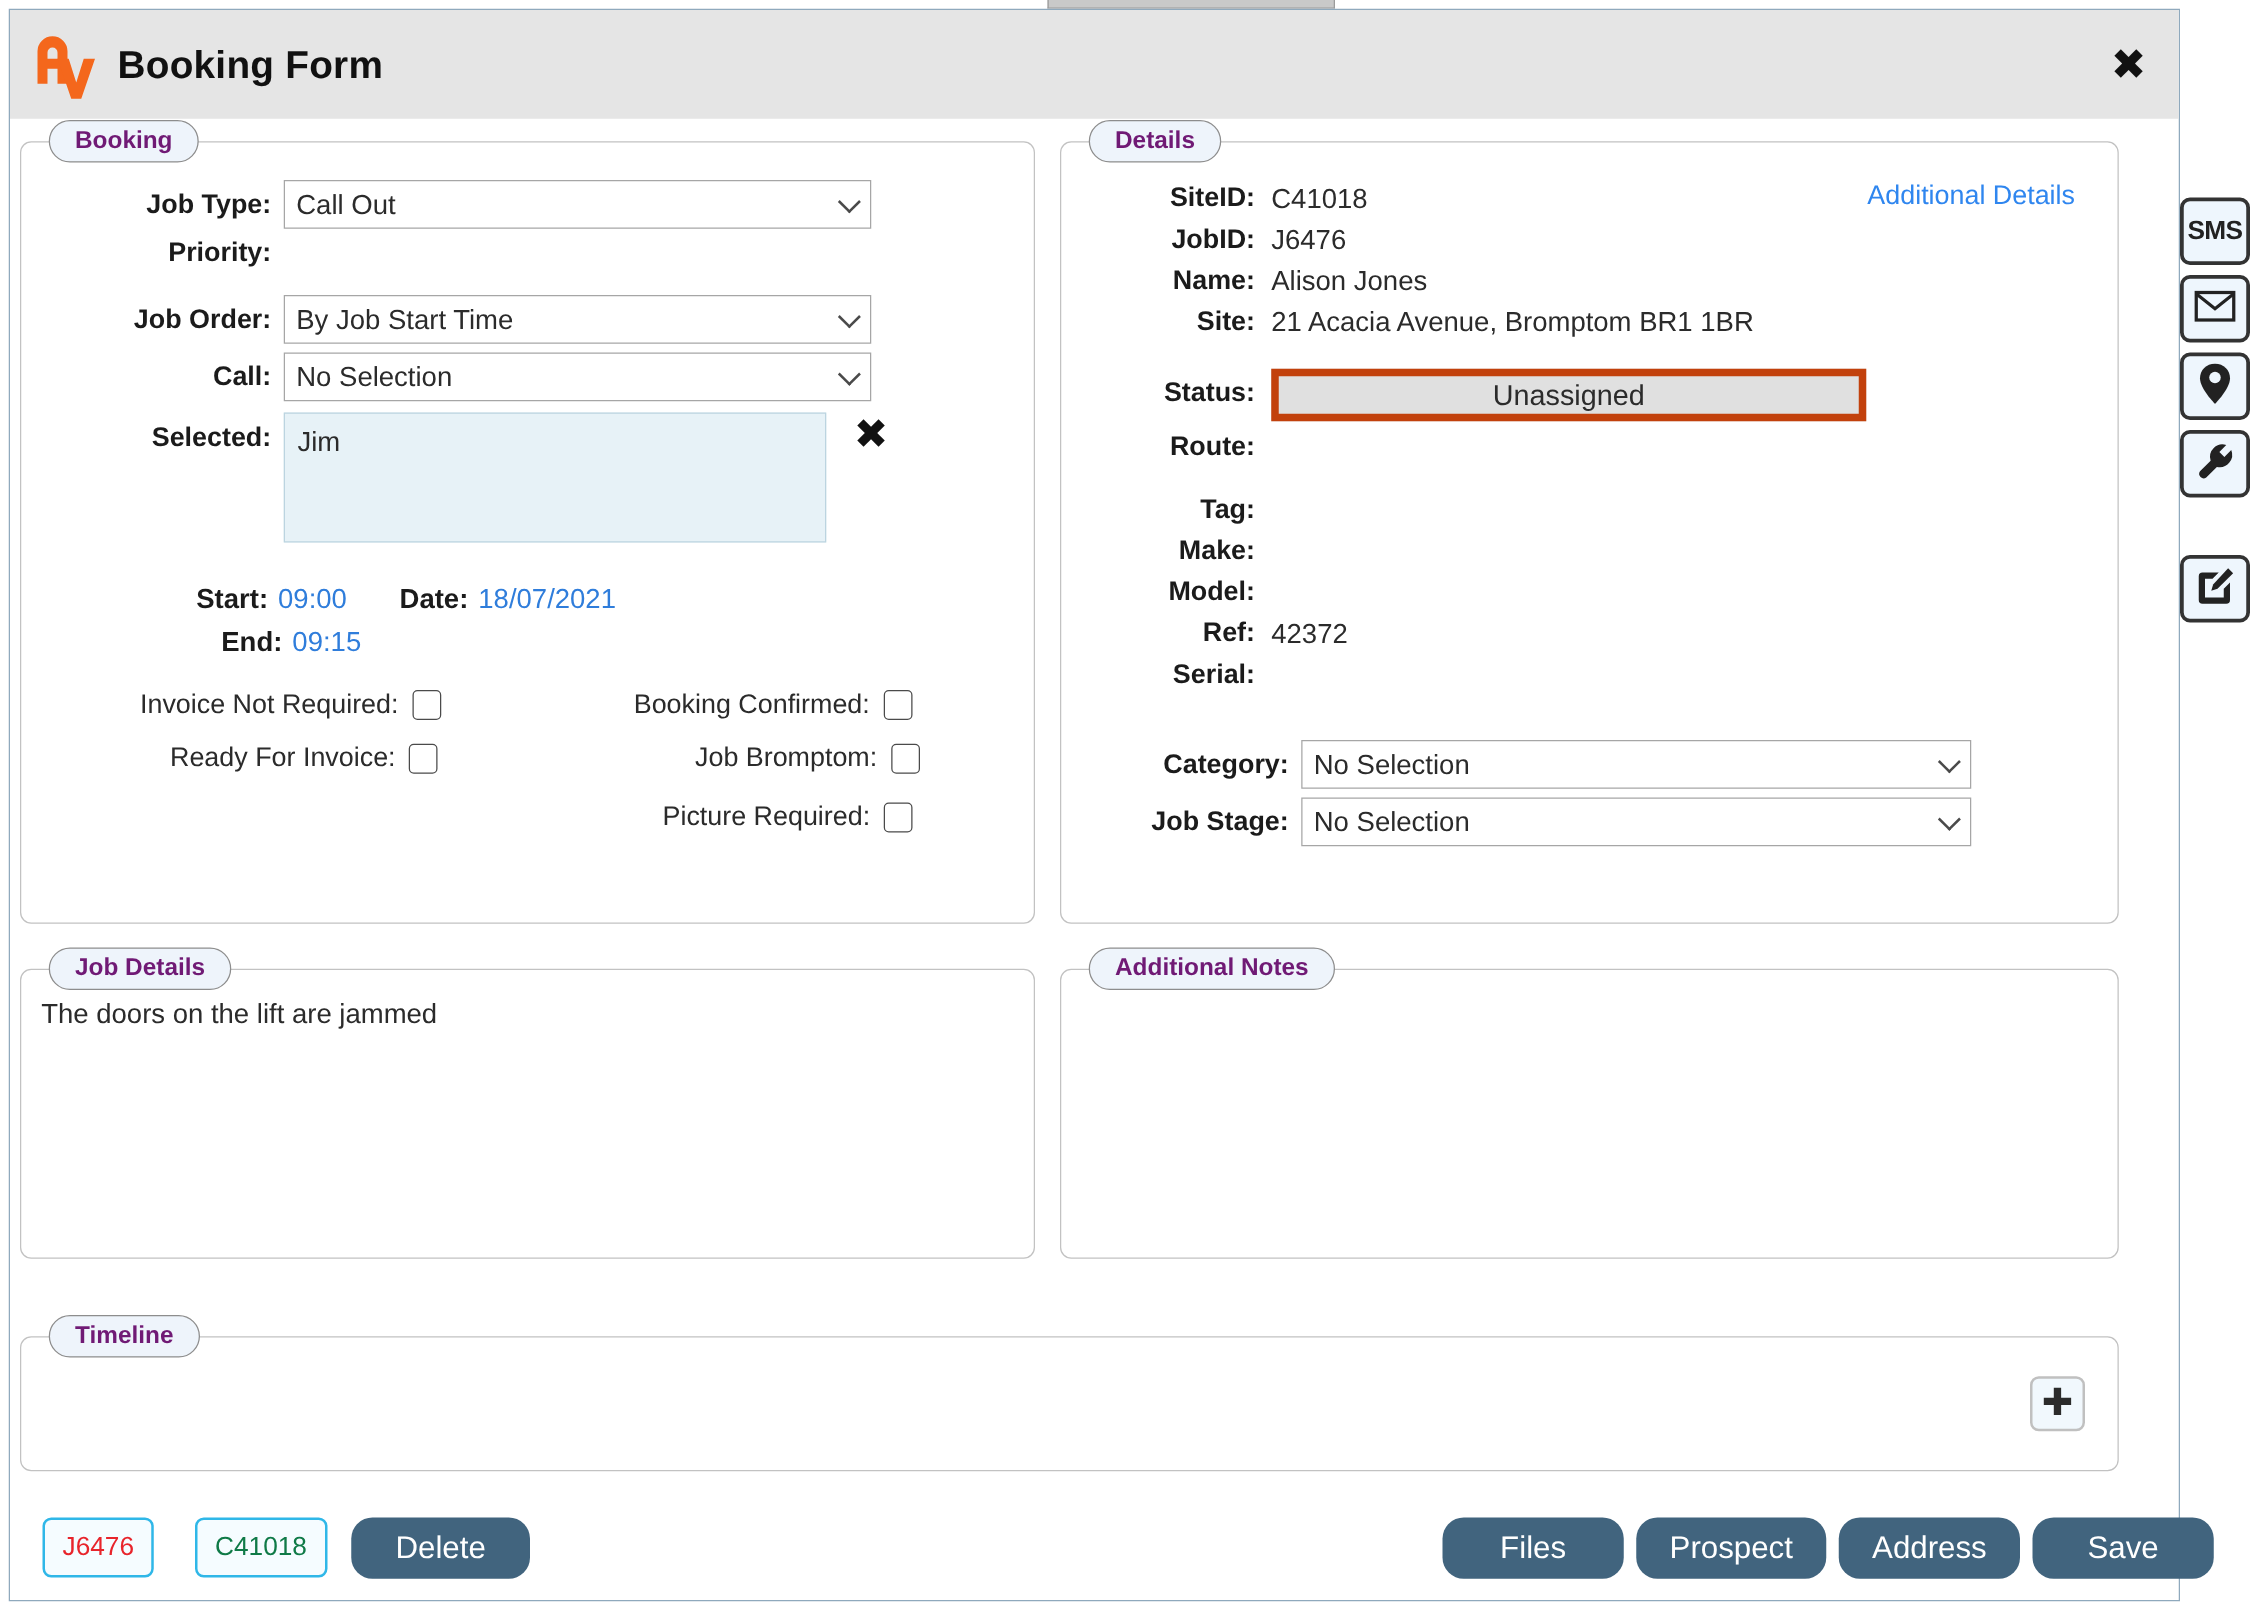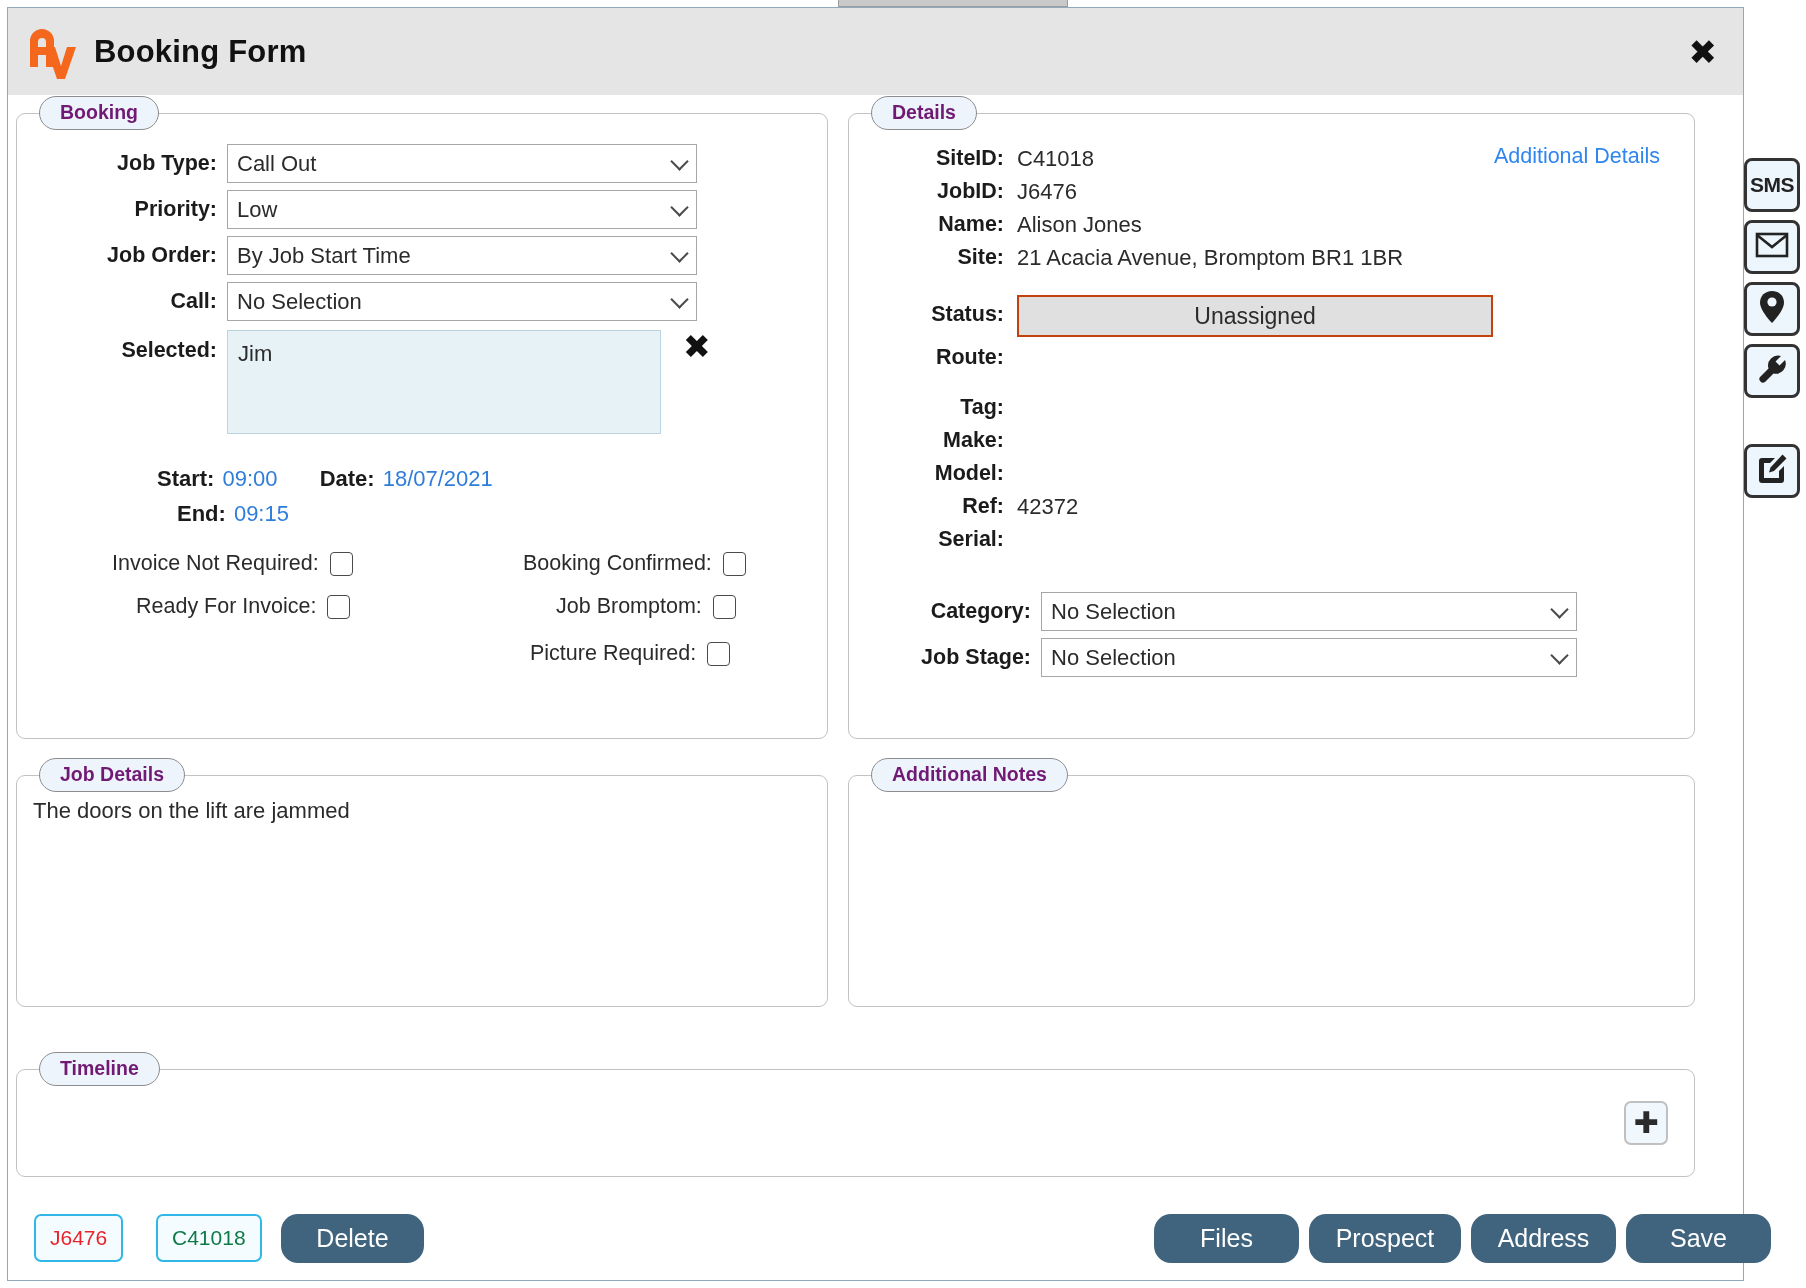--- a/index.html
+++ b/index.html
@@ -157,21 +157,21 @@
     position: absolute; left: 0; top: 0;
     color: #2b2b2b; font-size: 22px;
   }
   .addl-link {
     position: absolute;
     font-size: 21.5px; color: #2f86ef; cursor: pointer;
     white-space: nowrap;
   }
   .status-box {
     position: absolute;
-    border: 2px solid #c2410c;
+    border: 6px solid #c2410c;
     background: #e0e0e0;
     height: 42px; width: 476px;
     display: flex; align-items: center; justify-content: center;
     font-size: 23px; color: #2b2b2b;
   }
 
   
   #jobdetails-panel { left: 8px; top: 680px; width: 812px; height: 232px; }
   #notes-panel { left: 840px; top: 680px; width: 847px; height: 232px; }
   .notes-text {
@@ -262,24 +262,20 @@
         <div class="form-row" style="left:0; top:30px; width:680px;">
           <div class="flabel" style="width:210px;">Job Type:</div>
           <div class="select-box" style="width:470px;">
             <span>Call Out</span>
             <span class="chev"></span>
           </div>
         </div>
 
         <div class="form-row" style="left:0; top:76px; width:680px;">
           <div class="flabel" style="width:210px;">Priority:</div>
-          <div class="select-box" style="width:470px;">
-            <span>Low</span>
-            <span class="chev"></span>
-          </div>
         </div>
 
         <div class="form-row" style="left:0; top:122px; width:680px;">
           <div class="flabel" style="width:210px;">Job Order:</div>
           <div class="select-box" style="width:470px;">
             <span>By Job Start Time</span>
             <span class="chev"></span>
           </div>
         </div>
 
@@ -309,21 +305,21 @@
 
         <div class="cb-row" style="left:95px; top:437px;">
           <span class="cb-label">Invoice Not Required:</span>
           <span class="cbox"></span>
         </div>
         <div class="cb-row" style="left:119px; top:480px;">
           <span class="cb-label">Ready For Invoice:</span>
           <span class="cbox"></span>
         </div>
 
-        <div class="cb-row" style="left:506px; top:437px;text-align:right;">
+        <div class="cb-row" style="left:490px; top:437px;text-align:right;">
           <span class="cb-label">Booking Confirmed:</span>
           <span class="cbox"></span>
         </div>
         <div class="cb-row" style="left:539px; top:480px;">
           <span class="cb-label">Job Bromptom:</span>
           <span class="cbox"></span>
         </div>
         <div class="cb-row" style="left:513px; top:527px;">
           <span class="cb-label">Picture Required:</span>
           <span class="cbox"></span>

